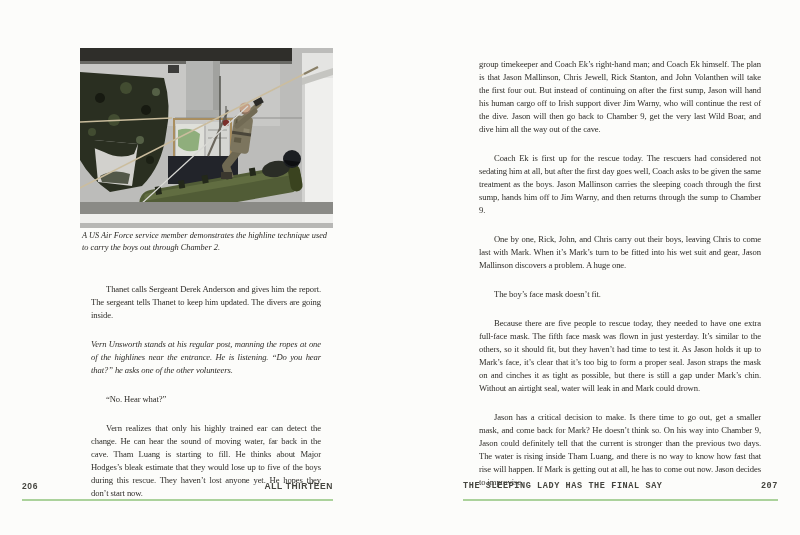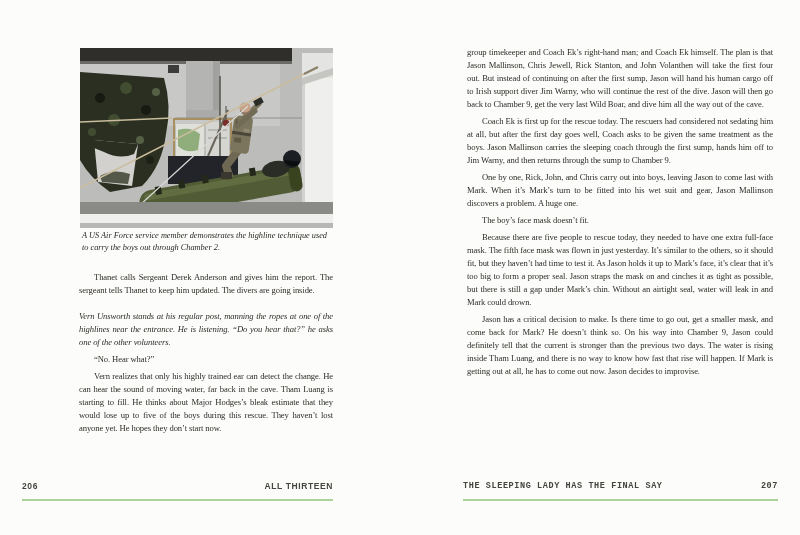--- a/index.html
+++ b/index.html
@@ -27,21 +27,21 @@
 
   
   .bodycol {
     font-size:8.6px; line-height:13px;
     letter-spacing:-0.1px;
     color:#2f2d29;
     text-align:justify;
   }
   .bodycol-left  { left:75px;  top:267px; width:262px; }
   .bodycol-right { left:463px; top:42px;  width:314px; }
-  .bp { margin:4px; }
+  .bp { margin:16px; }
   .bp.indent { text-indent:15px; }
   .bp.brk { margin-top:13px;font-style:italic; }
 
   
   .foot {
     top:481px; height:14px;
     display:flex; justify-content:space-between; align-items:flex-start;
     font-family:"Liberation Sans", sans-serif;
     font-size:8.5px; font-weight:bold; letter-spacing:0.6px;
     color:#45453f;
@@ -172,21 +172,21 @@
   </div>
 
 <div class="abs foot foot-left">
   <span>206</span>
   <span>ALL THIRTEEN</span>
 </div>
 
 <div class="abs bodycol bodycol-right">
     <p class="bp">group timekeeper and Coach Ek’s right-hand man; and Coach Ek himself. The plan is that Jason Mallinson, Chris Jewell, Rick Stanton, and John Volanthen will take the first four out. But instead of continuing on after the first sump, Jason will hand his human cargo off to Irish support diver Jim Warny, who will continue the rest of the dive. Jason will then go back to Chamber 9, get the very last Wild Boar, and dive him all the way out of the cave.</p>
     <p class="bp indent">Coach Ek is first up for the rescue today. The rescuers had considered not sedating him at all, but after the first day goes well, Coach asks to be given the same treatment as the boys. Jason Mallinson carries the sleeping coach through the first sump, hands him off to Jim Warny, and then returns through the sump to Chamber 9.</p>
-    <p class="bp indent">One by one, Rick, John, and Chris carry out into boys, leaving Jason to come last with Mark. When it’s Mark’s turn to be fitted into his wet suit and gear, Jason Mallinson discovers a problem. A huge one.</p>
+    <p class="bp indent">One by one, Rick, John, and Chris carry out their boys, leaving Chris to come last with Mark. When it’s Mark’s turn to be fitted into his wet suit and gear, Jason Mallinson discovers a problem. A huge one.</p>
     <p class="bp indent">The boy’s face mask doesn’t fit.</p>
     <p class="bp indent">Because there are five people to rescue today, they needed to have one extra full-face mask. The fifth face mask was flown in just yesterday. It’s similar to the others, so it should fit, but they haven’t had time to test it. As Jason holds it up to Mark’s face, it’s clear that it’s too big to form a proper seal. Jason straps the mask on and cinches it as tight as possible, but there is still a gap under Mark’s chin. Without an airtight seal, water will leak in and Mark could drown.</p>
     <p class="bp indent">Jason has a critical decision to make. Is there time to go out, get a smaller mask, and come back for Mark? He doesn’t think so. On his way into Chamber 9, Jason could definitely tell that the current is stronger than the previous two days. The water is rising inside Tham Luang, and there is no way to know how fast that rise will happen. If Mark is getting out at all, he has to come out now. Jason decides to improvise.</p>
   </div>
 
 <div class="abs foot foot-right">
   <span>THE SLEEPING LADY HAS THE FINAL SAY</span>
   <span>207</span>
 </div>
 

